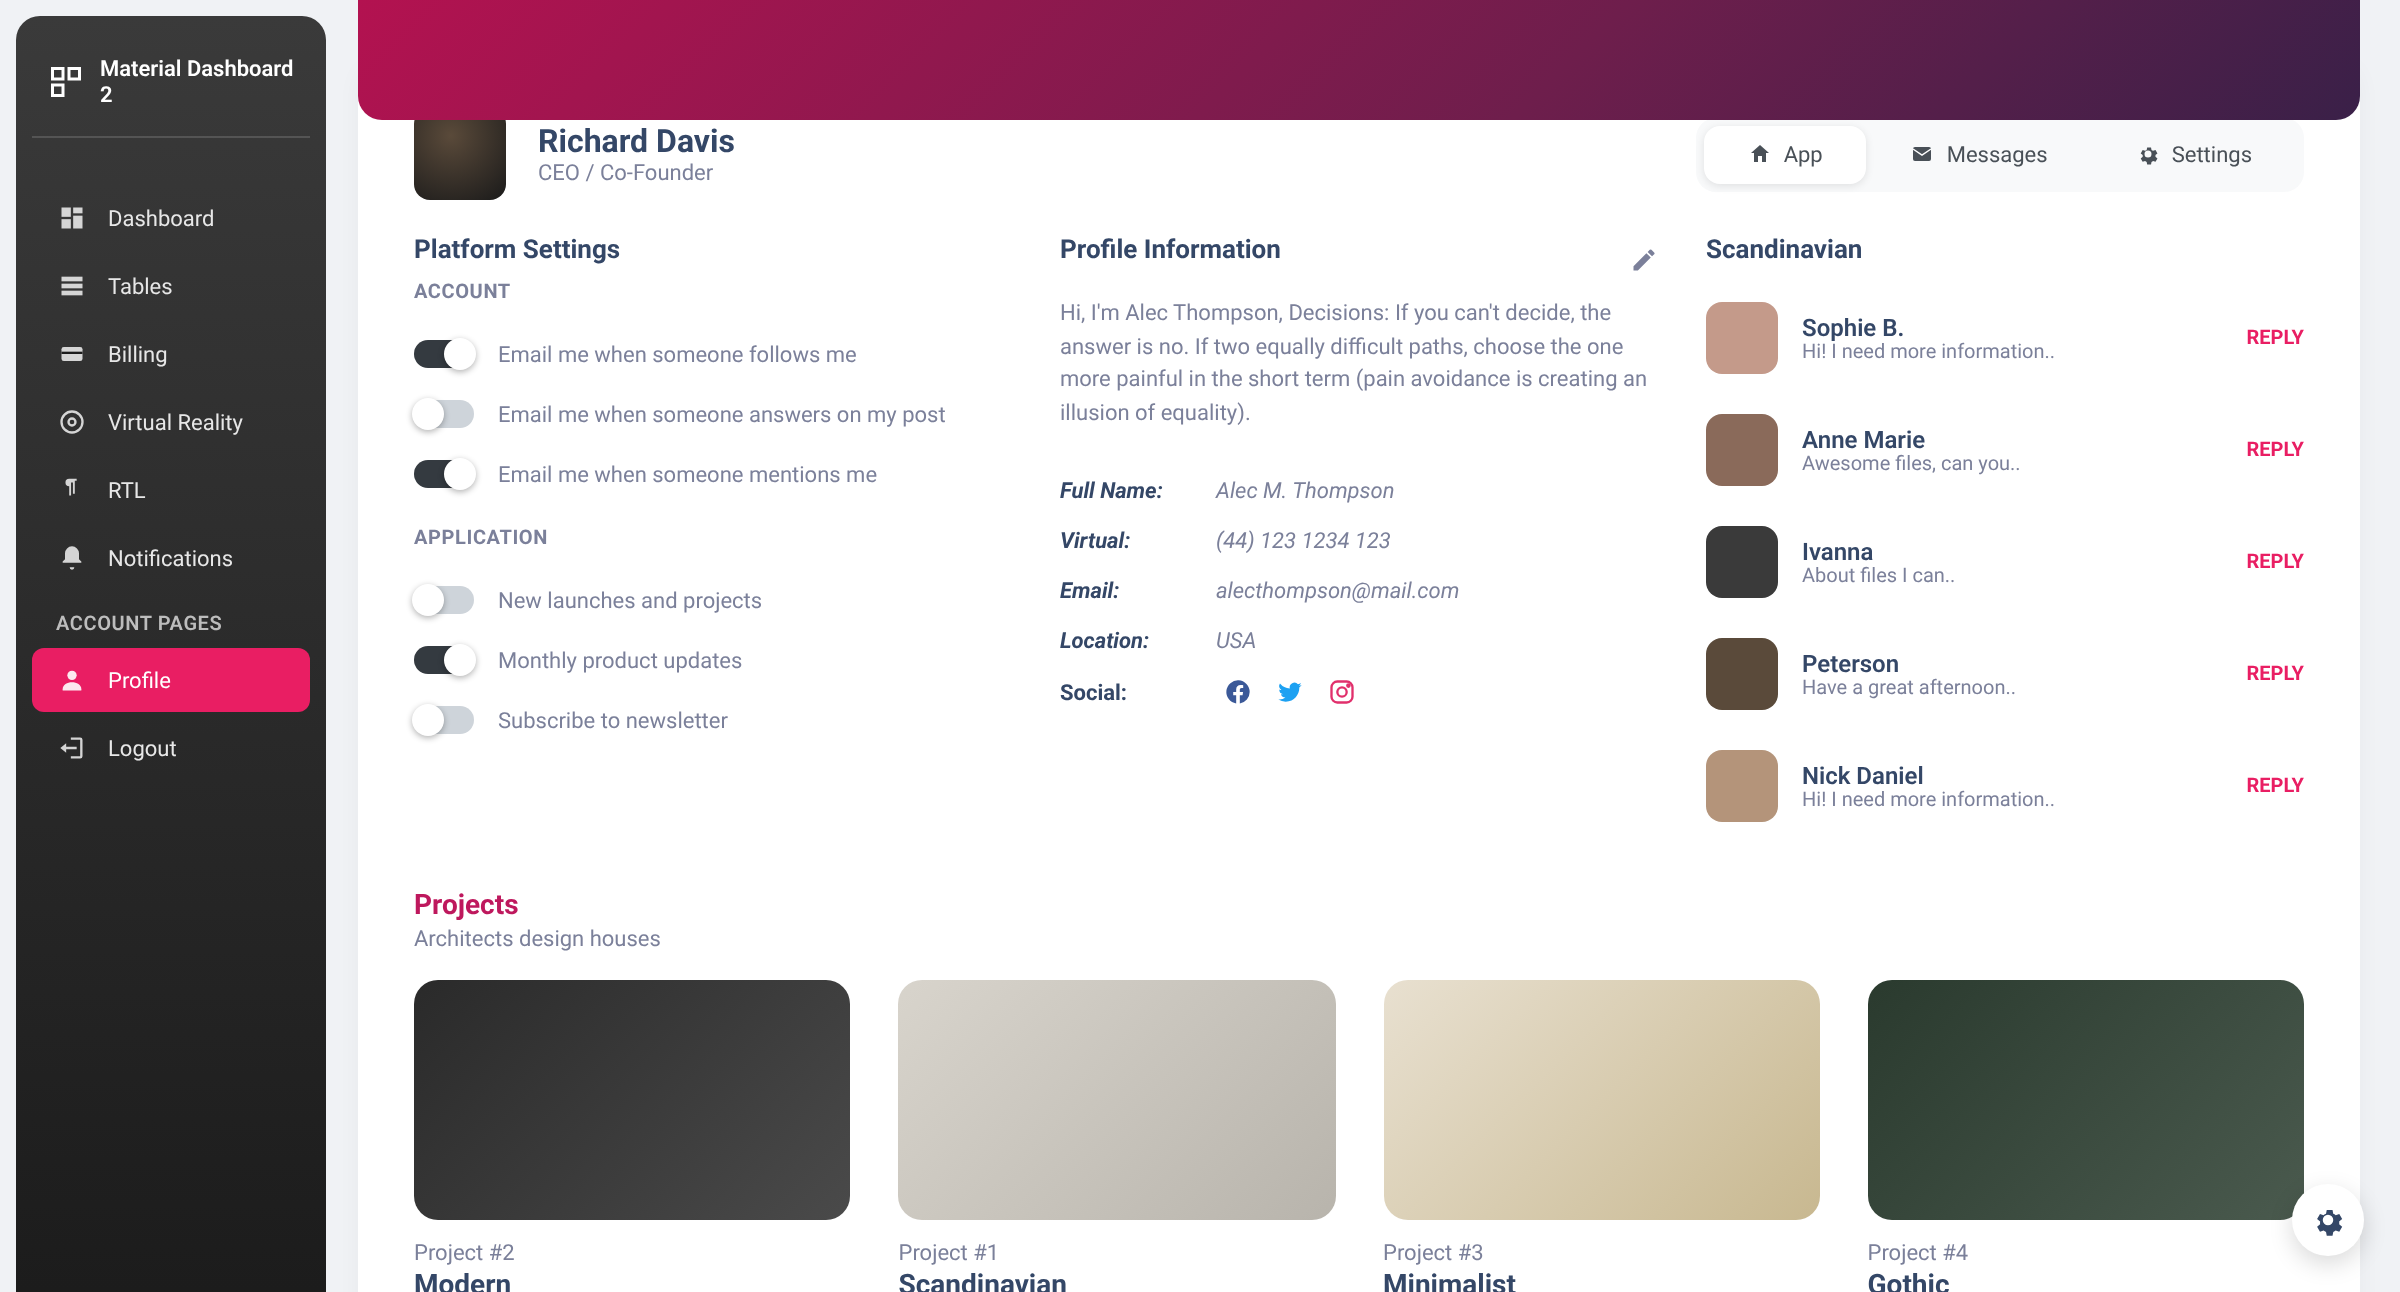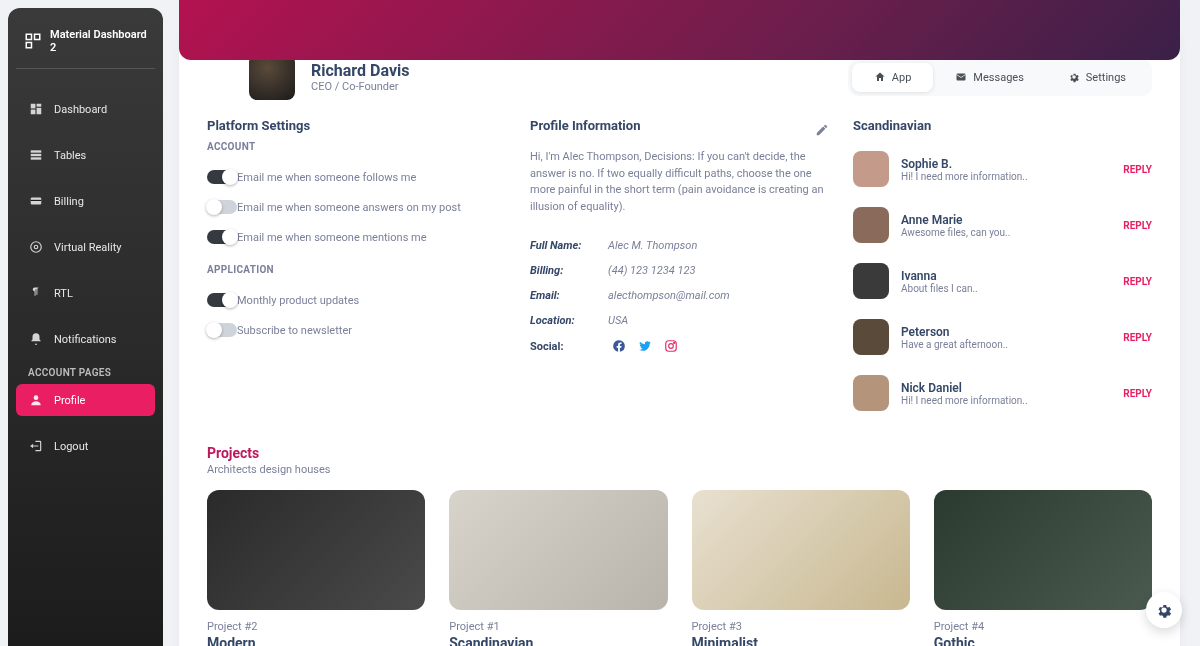--- a/index.html
+++ b/index.html
@@ -3,43 +3,43 @@
 <meta charset="utf-8">
 <style>
 * { margin:0; padding:0; box-sizing:border-box; font-family: -apple-system, BlinkMacSystemFont, "Segoe UI", Roboto, sans-serif; }
 body { background:#f0f2f5; color:#344767; font-size:13px; overflow-x:hidden; }
 .app { display:flex; min-height:100vh; }
 
 
 .sidebar { width:155px; background:linear-gradient(180deg,#3a3a3a 0%,#1a1a1a 100%); border-radius:12px; margin:8px; padding:16px 8px; color:#fff; display:flex; flex-direction:column; position:relative; }
 .brand { display:flex; align-items:center; gap:8px; color:#fff; font-size:11px; font-weight:600; padding:4px 8px 14px; border-bottom:1px solid rgba(255,255,255,.15); margin-bottom:24px;}
 .brand-icon { width:18px; height:18px; display:flex; align-items:center; justify-content:center; }
-.nav { display:flex; flex-direction:column; gap:14px;}
+.nav { display:flex; flex-direction:column; gap:2px;}
 .nav-item { display:flex; align-items:center; gap:10px; padding:8px 12px; border-radius:6px; color:#e7e7e7; font-size:11px; cursor:pointer; }
 .nav-item.active { background:#e91e63; color:#fff;}
 .nav-item .ico { width:16px; height:16px; display:flex; align-items:center; justify-content:center; opacity:.9;}
 .nav-section { font-size:10px; font-weight:600; color:#bdbdbd; padding:12px 12px 6px; letter-spacing:.3px;}
 
 
 .main { flex:1; padding:0 20px 20px 8px; }
 .banner { height:60px; background:linear-gradient(135deg,#b31250,#6e1e4c 60%,#3a2048); border-radius:0 0 12px 12px; margin-bottom:-30px; position:relative;}
 .card { background:#fff; border-radius:12px; padding:24px 28px; box-shadow:0 2px 12px rgba(0,0,0,.04);}
-.profile-head { display:flex; align-items:center; gap:16px; padding-bottom:18px;margin-left:42px;}
+.profile-head { display:flex; align-items:center; gap:16px; padding-bottom:18px;}
 .avatar-lg { width:46px; height:46px; border-radius:8px; background:#333; background-size:cover; background-position:center;}
 .p-name { font-size:16px; font-weight:700; color:#344767;}
 .p-role { font-size:11px; color:#7b809a;}
 .p-tabs { margin-left:auto; background:#f8f9fa; border-radius:10px; padding:4px; display:flex; gap:0; font-size:11px; color:#495057;}
 .p-tab { padding:8px 22px; border-radius:8px; display:flex; gap:6px; align-items:center; cursor:pointer;}
 .p-tab.active { background:#fff; box-shadow:0 1px 4px rgba(0,0,0,.1);}
 .p-tab .ti { width:12px; height:12px;}
 
 .grid3 { display:grid; grid-template-columns: 1fr 1fr 1fr; gap:24px;}
 .col-title { font-size:13px; font-weight:700; color:#344767; margin-bottom:8px;}
 .mini-label { font-size:10px; font-weight:700; color:#7b809a; letter-spacing:.3px; margin-bottom:10px;}
-.toggle-row { display:flex; align-items:center; padding:8px 0; font-size:11px; color:#7b809a;}
+.toggle-row { display:flex; align-items:center; gap:12px; padding:8px 0; font-size:11px; color:#7b809a;}
 .toggle { width:30px; height:14px; border-radius:10px; background:#ced4da; position:relative; cursor:pointer; flex-shrink:0;}
 .toggle.on { background:#343a40;}
 .toggle::after { content:""; position:absolute; width:16px; height:16px; border-radius:50%; background:#fff; top:-1px; left:-1px; box-shadow:0 1px 3px rgba(0,0,0,.3); transition:.15s;}
 .toggle.on::after { left:15px;}
 
 .info-head { display:flex; justify-content:space-between; align-items:center;}
 .info-desc { font-size:11px; color:#7b809a; line-height:1.5; margin:8px 0 18px;}
 .info-row { display:flex; gap:8px; font-size:11px; padding:6px 0;font-style:italic;}
 .info-row b { color:#344767; min-width:70px; font-weight:700;}
 .info-row span { color:#7b809a;}
@@ -215,20 +215,24 @@
                 <span>Email me when someone answers on my post</span>
               </div>
               <div class="toggle-row">
                 <div class="toggle on"></div>
                 <span>Email me when someone mentions me</span>
               </div>
             </div>
           <div class="mini-label" style="margin-top:12px">APPLICATION</div>
           <div id="app-toggles">
               <div class="toggle-row">
+                <div class="toggle"></div>
+                <span>New launches and projects</span>
+              </div>
+              <div class="toggle-row">
                 <div class="toggle on"></div>
                 <span>Monthly product updates</span>
               </div>
               <div class="toggle-row">
                 <div class="toggle"></div>
                 <span>Subscribe to newsletter</span>
               </div>
             </div>
         </div>
 
@@ -240,21 +244,21 @@
                   <path d="M3 17.25V21h3.75L17.81 9.94l-3.75-3.75L3 17.25zM20.71 7.04a1 1 0 0 0 0-1.41l-2.34-2.34a1 1 0 0 0-1.41 0l-1.83 1.83 3.75 3.75 1.83-1.83z"></path>
                 </svg>
             </span>
           </div>
           <div class="info-desc">Hi, I'm Alec Thompson, Decisions: If you can't decide, the answer is no. If two equally difficult paths, choose the one more painful in the short term (pain avoidance is creating an illusion of equality).</div>
           <div class="info-row">
               <b>Full Name:</b>
               <span>Alec M. Thompson</span>
             </div>
           <div class="info-row">
-              <b>Billing:</b>
+              <b>Virtual:</b>
               <span>(44) 123 1234 123</span>
             </div>
           <div class="info-row">
               <b>Email:</b>
               <span>alecthompson@mail.com</span>
             </div>
           <div class="info-row">
               <b>Location:</b>
               <span>USA</span>
             </div>

